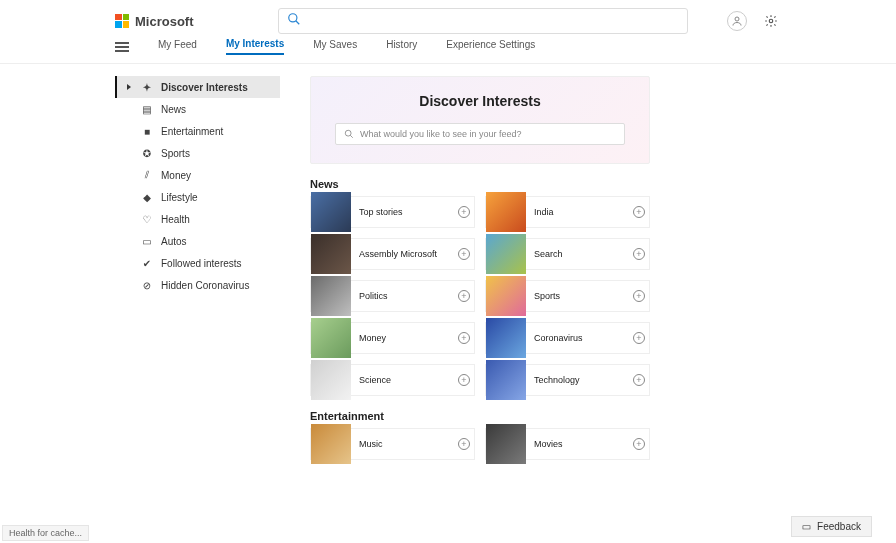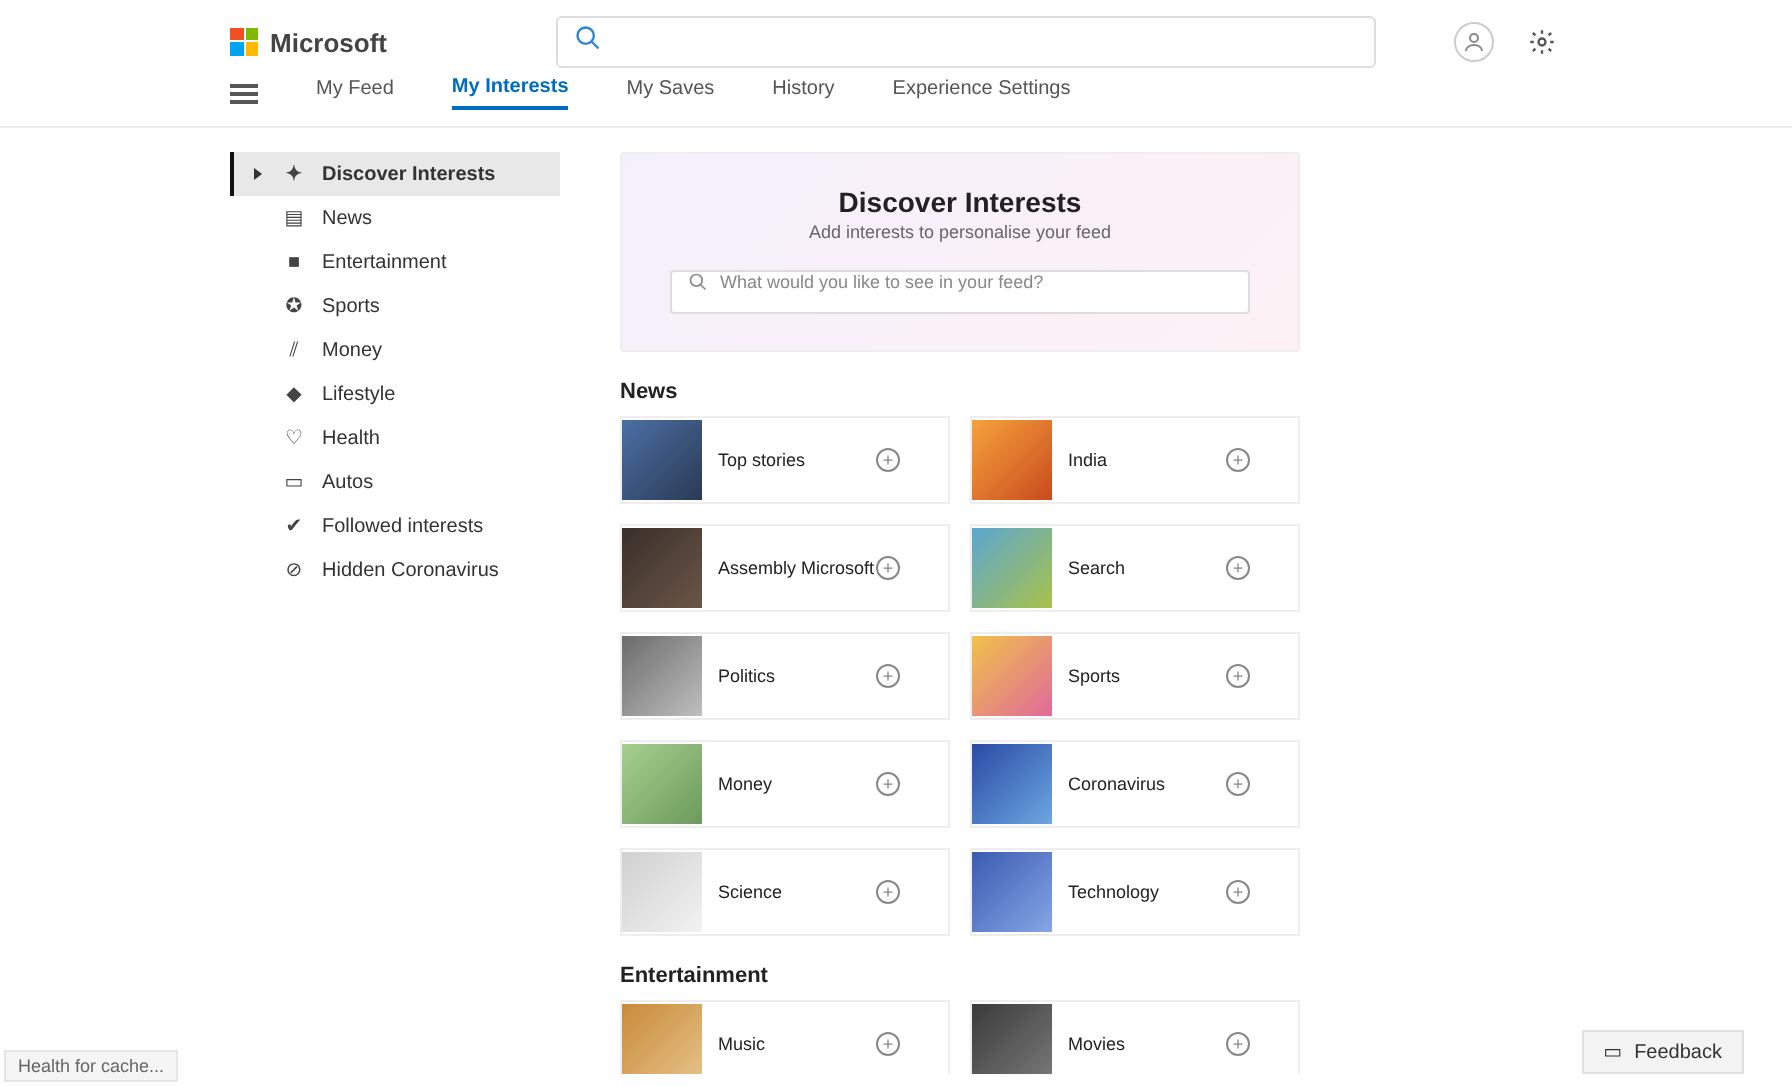--- a/index.html
+++ b/index.html
@@ -41,29 +41,29 @@
   .main { flex:1; padding: 0 6px 0 30px; overflow:auto; }
   .hero {
     width: 340px; padding: 16px 14px 18px 14px; border: 1px solid #eee;
     background: linear-gradient(135deg, #f4f0fb 0%, #fdf1f5 100%);
     text-align:center; border-radius:2px;
   }
   .hero h2 { font-size: 14px; font-weight:700; color:#222; }
   .hero p { font-size: 9px; color:#666; margin-top:2px; }
   .hero-search {
     margin-top:14px; height:22px; background:#fff; border:1px solid #ddd; border-radius:2px;
-    display:flex; padding:0 8px; width: 290px; margin-left:auto; margin-right:auto;
+    display:flex; align-items:center; padding:0 8px; width: 290px; margin-left:auto; margin-right:auto;
   }
   .hero-search svg { width:10px; height:10px; stroke:#888; stroke-width:2; fill:none; margin-right:6px; }
   .hero-search span { font-size:9px; color:#888; }
   .section-title { font-size:11px; font-weight:700; margin: 14px 0 6px 0; color:#222; }
   .card-grid { display:grid; grid-template-columns: repeat(2, 165px); gap: 10px 10px; }
   .card {
-    display:flex; align-items:center; border:1px solid #eee; background:#fff; height:44px;
-    padding-right:24px;
+    display:flex; align-items:center; border:1px solid #eee; background:#fff; height:32px;
+    padding-right:4px;
   }
   .card-thumb { width:40px; height:40px; background:#c4c4c4; flex-shrink:0; }
   .card-label { font-size:9px; color:#222; margin-left:8px; flex:1; }
   .add-btn { width:12px; height:12px; border:1px solid #888; border-radius:50%; display:flex; align-items:center; justify-content:center; color:#888; font-size:9px; line-height:1; }
   
   .status-bar { position:absolute; left:2px; bottom:2px; font-size:9px; color:#666; background:#f5f5f5; padding:2px 6px; border:1px solid #e5e5e5; }
   .feedback {
     position:absolute; right:24px; bottom:6px; font-size:10px; color:#333; background:#f3f3f3;
     padding:4px 10px; border:1px solid #e0e0e0; display:flex; align-items:center; gap:6px;
   }
@@ -182,21 +182,20 @@
     <div class="sidebar-item">
       <span style="width:6px"></span>
       <span class="sidebar-icon">⊘</span>
       <span>Hidden Coronavirus</span>
     </div>
   </div>
 
   <div class="main">
     <div class="hero">
       <h2>Discover Interests</h2>
-      <p>Add interests to personalise your feed</p>
       <div class="hero-search">
         <svg viewBox="0 0 24 24">
             <circle cx="10" cy="10" r="7"></circle>
             <line x1="15" y1="15" x2="21" y2="21"></line>
           </svg>
         <span>What would you like to see in your feed?</span>
       </div>
     </div>
 
     <div>

